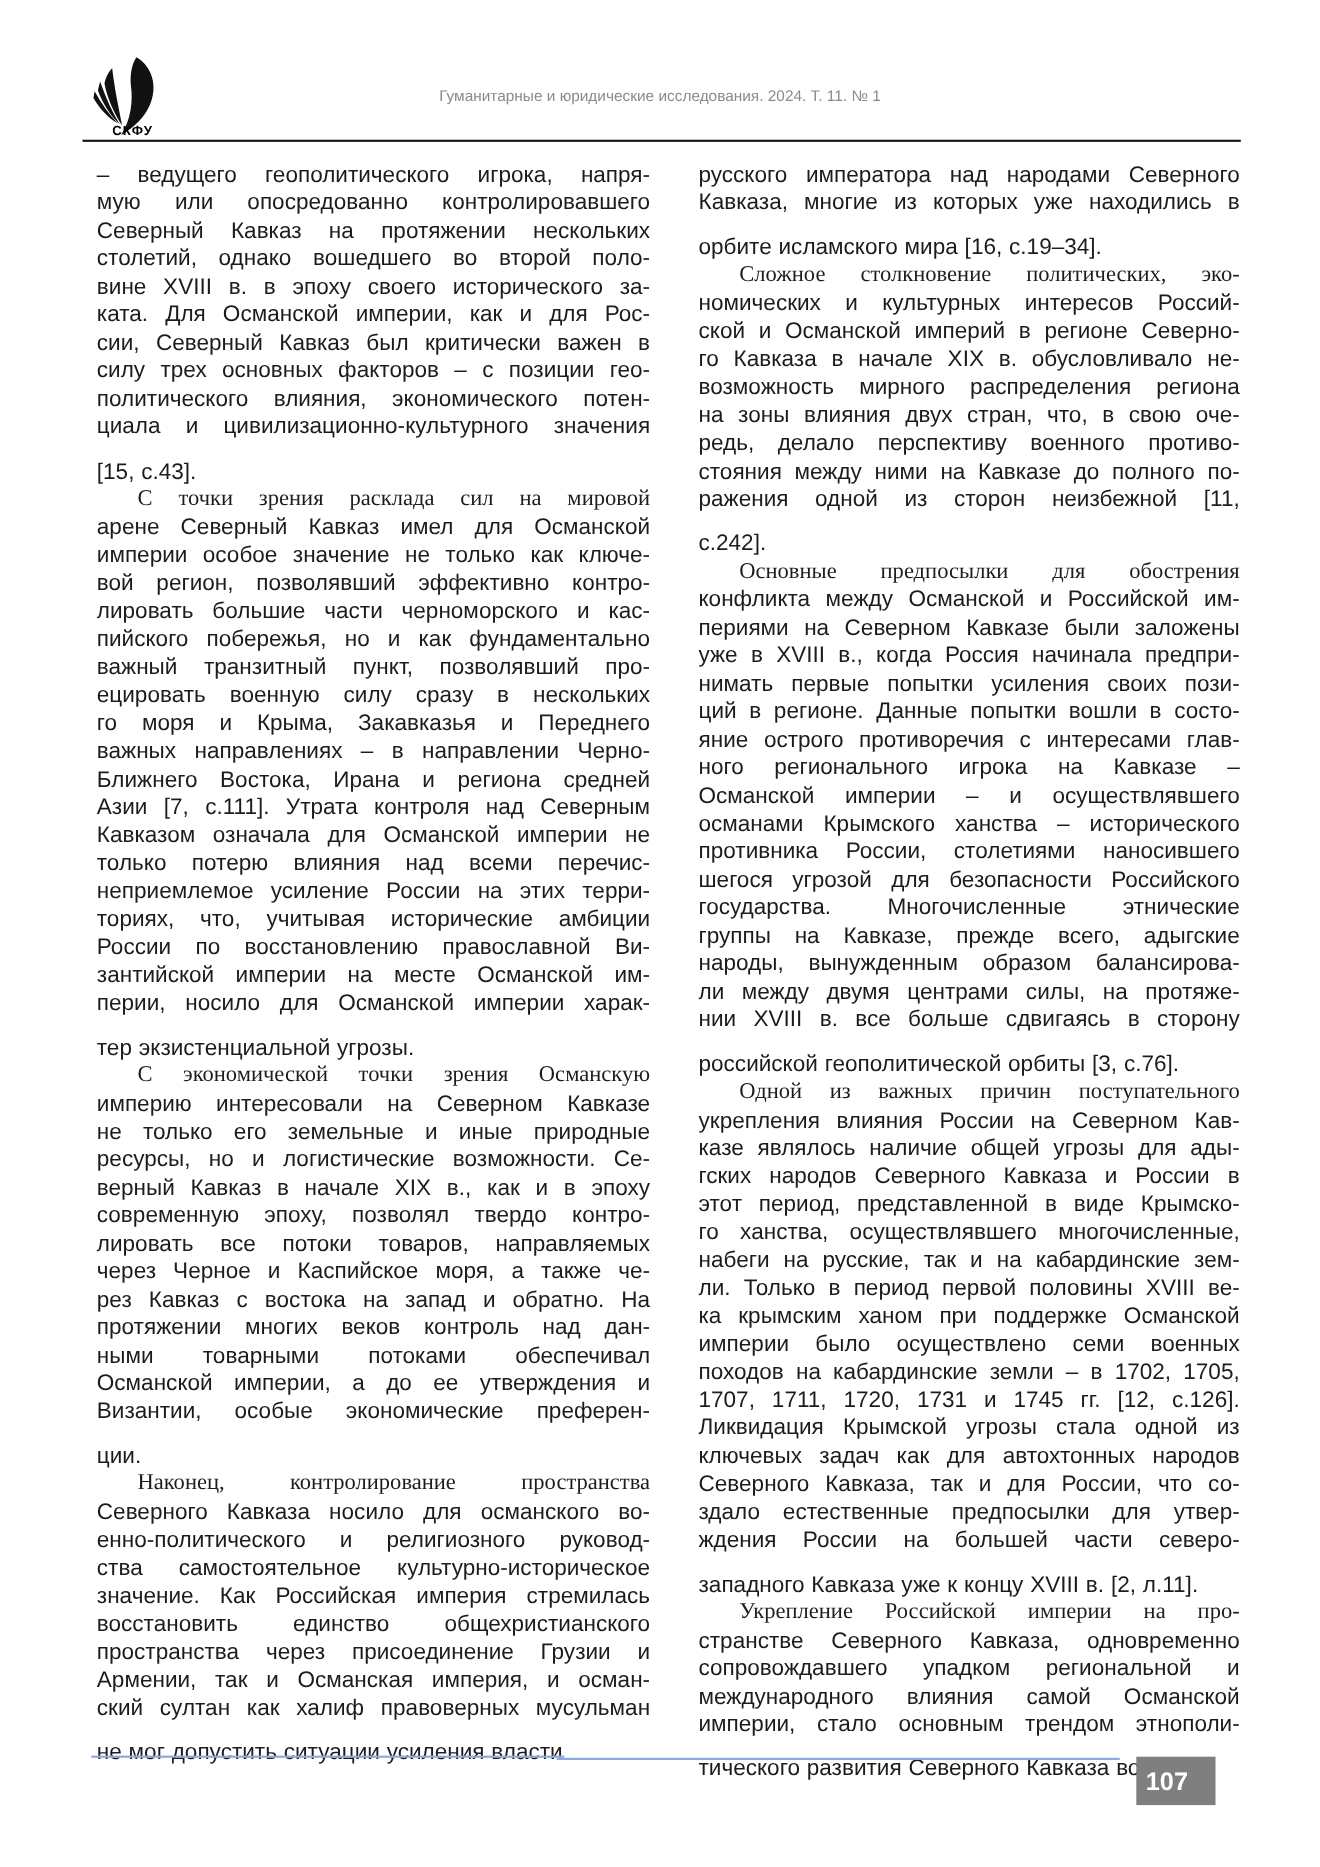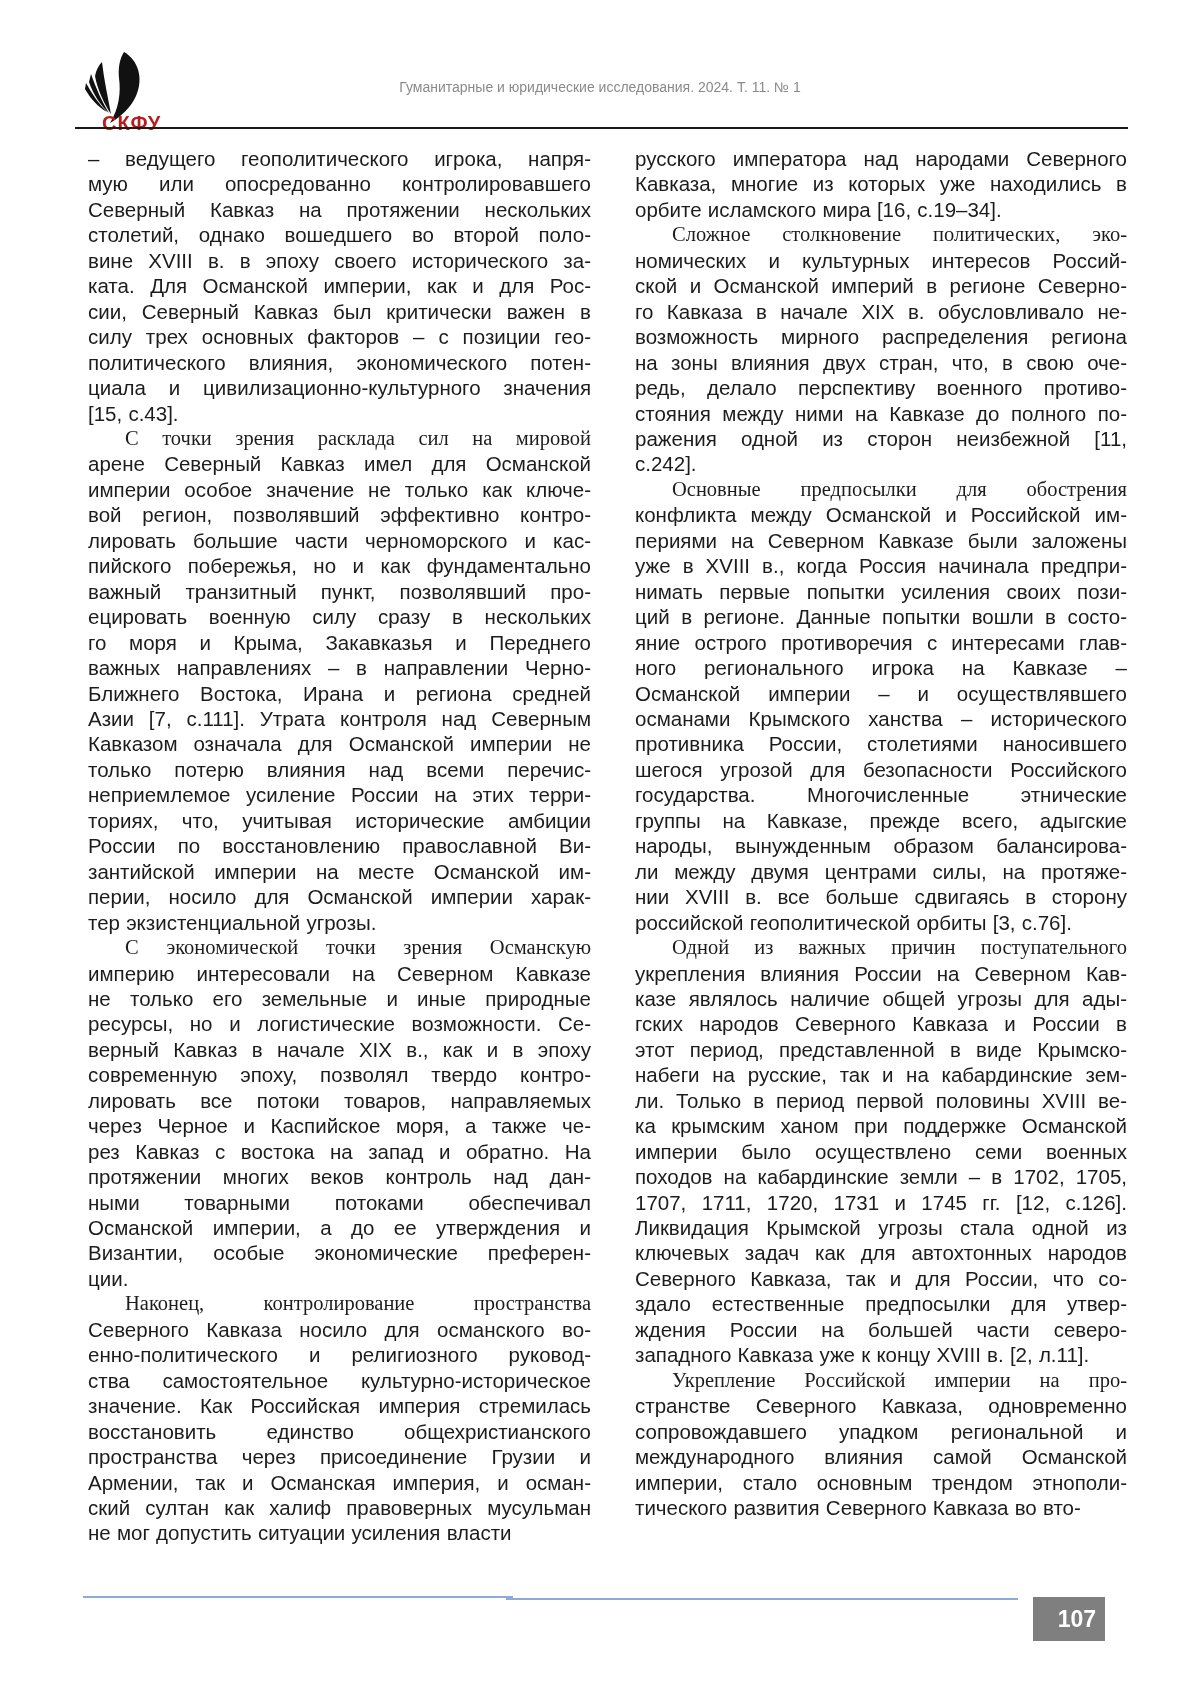--- a/index.html
+++ b/index.html
@@ -9,21 +9,21 @@
     background:#ffffff;
     font-family:"Liberation Sans","DejaVu Sans",sans-serif;
     color:#1c1c1c;
     overflow:hidden;
   }
   
   .logo { position:absolute; left:80px; top:50px; width:90px; height:86px; }
   .logo svg { display:block; }
   .logo-text {
     position:absolute; left:22px; top:62px;
-    font-size:20px; font-weight:bold; letter-spacing:1px; color:#b91c1c;
+    font-size:12px; font-weight:bold; letter-spacing:1px; color:#000000;
   }
   .journal-title {
     position:absolute; left:0; top:79px; width:100%;
     text-align:center; font-size:14px; color:#8a8a8a;
   }
   .header-rule {
     position:absolute; left:75px; top:127px; width:1053px; height:2px;
     background:#1a1a1a;
   }
   
@@ -31,36 +31,36 @@
     position:absolute; left:88px; top:146px;
     display:flex; gap:44px;
   }
   .col-left  { width:503px; }
   .col-right { width:492px; }
   .line {
     font-size:20.5px; line-height:25.45px;
     text-align:justify; text-align-last:justify;
     word-spacing:0.5px;
   }
-  .line.last   { text-align-last:left; }
+  .line.last   { text-align-last:left;margin-top:15px; }
   .line.indent { text-indent:37px;font-family:Liberation Serif, serif; }
   
   .footer-rule-left {
     position:absolute; left:83px; top:1596px; width:430px; height:2px;
     background:#8EAADB;
   }
   .footer-rule-right {
     position:absolute; left:506px; top:1598px; width:512px; height:2px;
     background:#8EAADB;
   }
   .page-badge {
     position:absolute; left:1033px; top:1597px; width:72px; height:44px;
     background:#7F7F7F; color:#ffffff;
     font-size:23px; font-weight:bold; line-height:44px;
-    text-align:right; padding-right:9px; box-sizing:border-box;
+    text-align:right; padding-right:25px; box-sizing:border-box;
   }
 </style>
 </head>
 <body>
 
 <div class="page" style="color: rgb(28, 28, 28);">
 
   <div class="logo">
     <svg width="90" height="86" viewBox="0 0 90 86">
       <path d="M44,2 C58,10 64,28 56,46 C51,57 42,66 30,73 C39,59 41,42 39,28 C38,17 40,8 44,2 Z" fill="#111"></path>
@@ -178,20 +178,21 @@
           <div class="line">ли между двумя центрами силы, на протяже-</div>
           <div class="line">нии XVIII в. все больше сдвигаясь в сторону</div>
           <div class="line last">российской геополитической орбиты [3, с.76].</div>
         </div>
         <div>
           <div class="line indent">Одной из важных причин поступательного</div>
           <div class="line">укрепления влияния России на Северном Кав-</div>
           <div class="line">казе являлось наличие общей угрозы для ады-</div>
           <div class="line">гских народов Северного Кавказа и России в</div>
           <div class="line">этот период, представленной в виде Крымско-</div>
+          <div class="line">го ханства, осуществлявшего многочисленные,</div>
           <div class="line">набеги на русские, так и на кабардинские зем-</div>
           <div class="line">ли. Только в период первой половины XVIII ве-</div>
           <div class="line">ка крымским ханом при поддержке Османской</div>
           <div class="line">империи было осуществлено семи военных</div>
           <div class="line">походов на кабардинские земли – в 1702, 1705,</div>
           <div class="line">1707, 1711, 1720, 1731 и 1745 гг. [12, с.126].</div>
           <div class="line">Ликвидация Крымской угрозы стала одной из</div>
           <div class="line">ключевых задач как для автохтонных народов</div>
           <div class="line">Северного Кавказа, так и для России, что со-</div>
           <div class="line">здало естественные предпосылки для утвер-</div>

